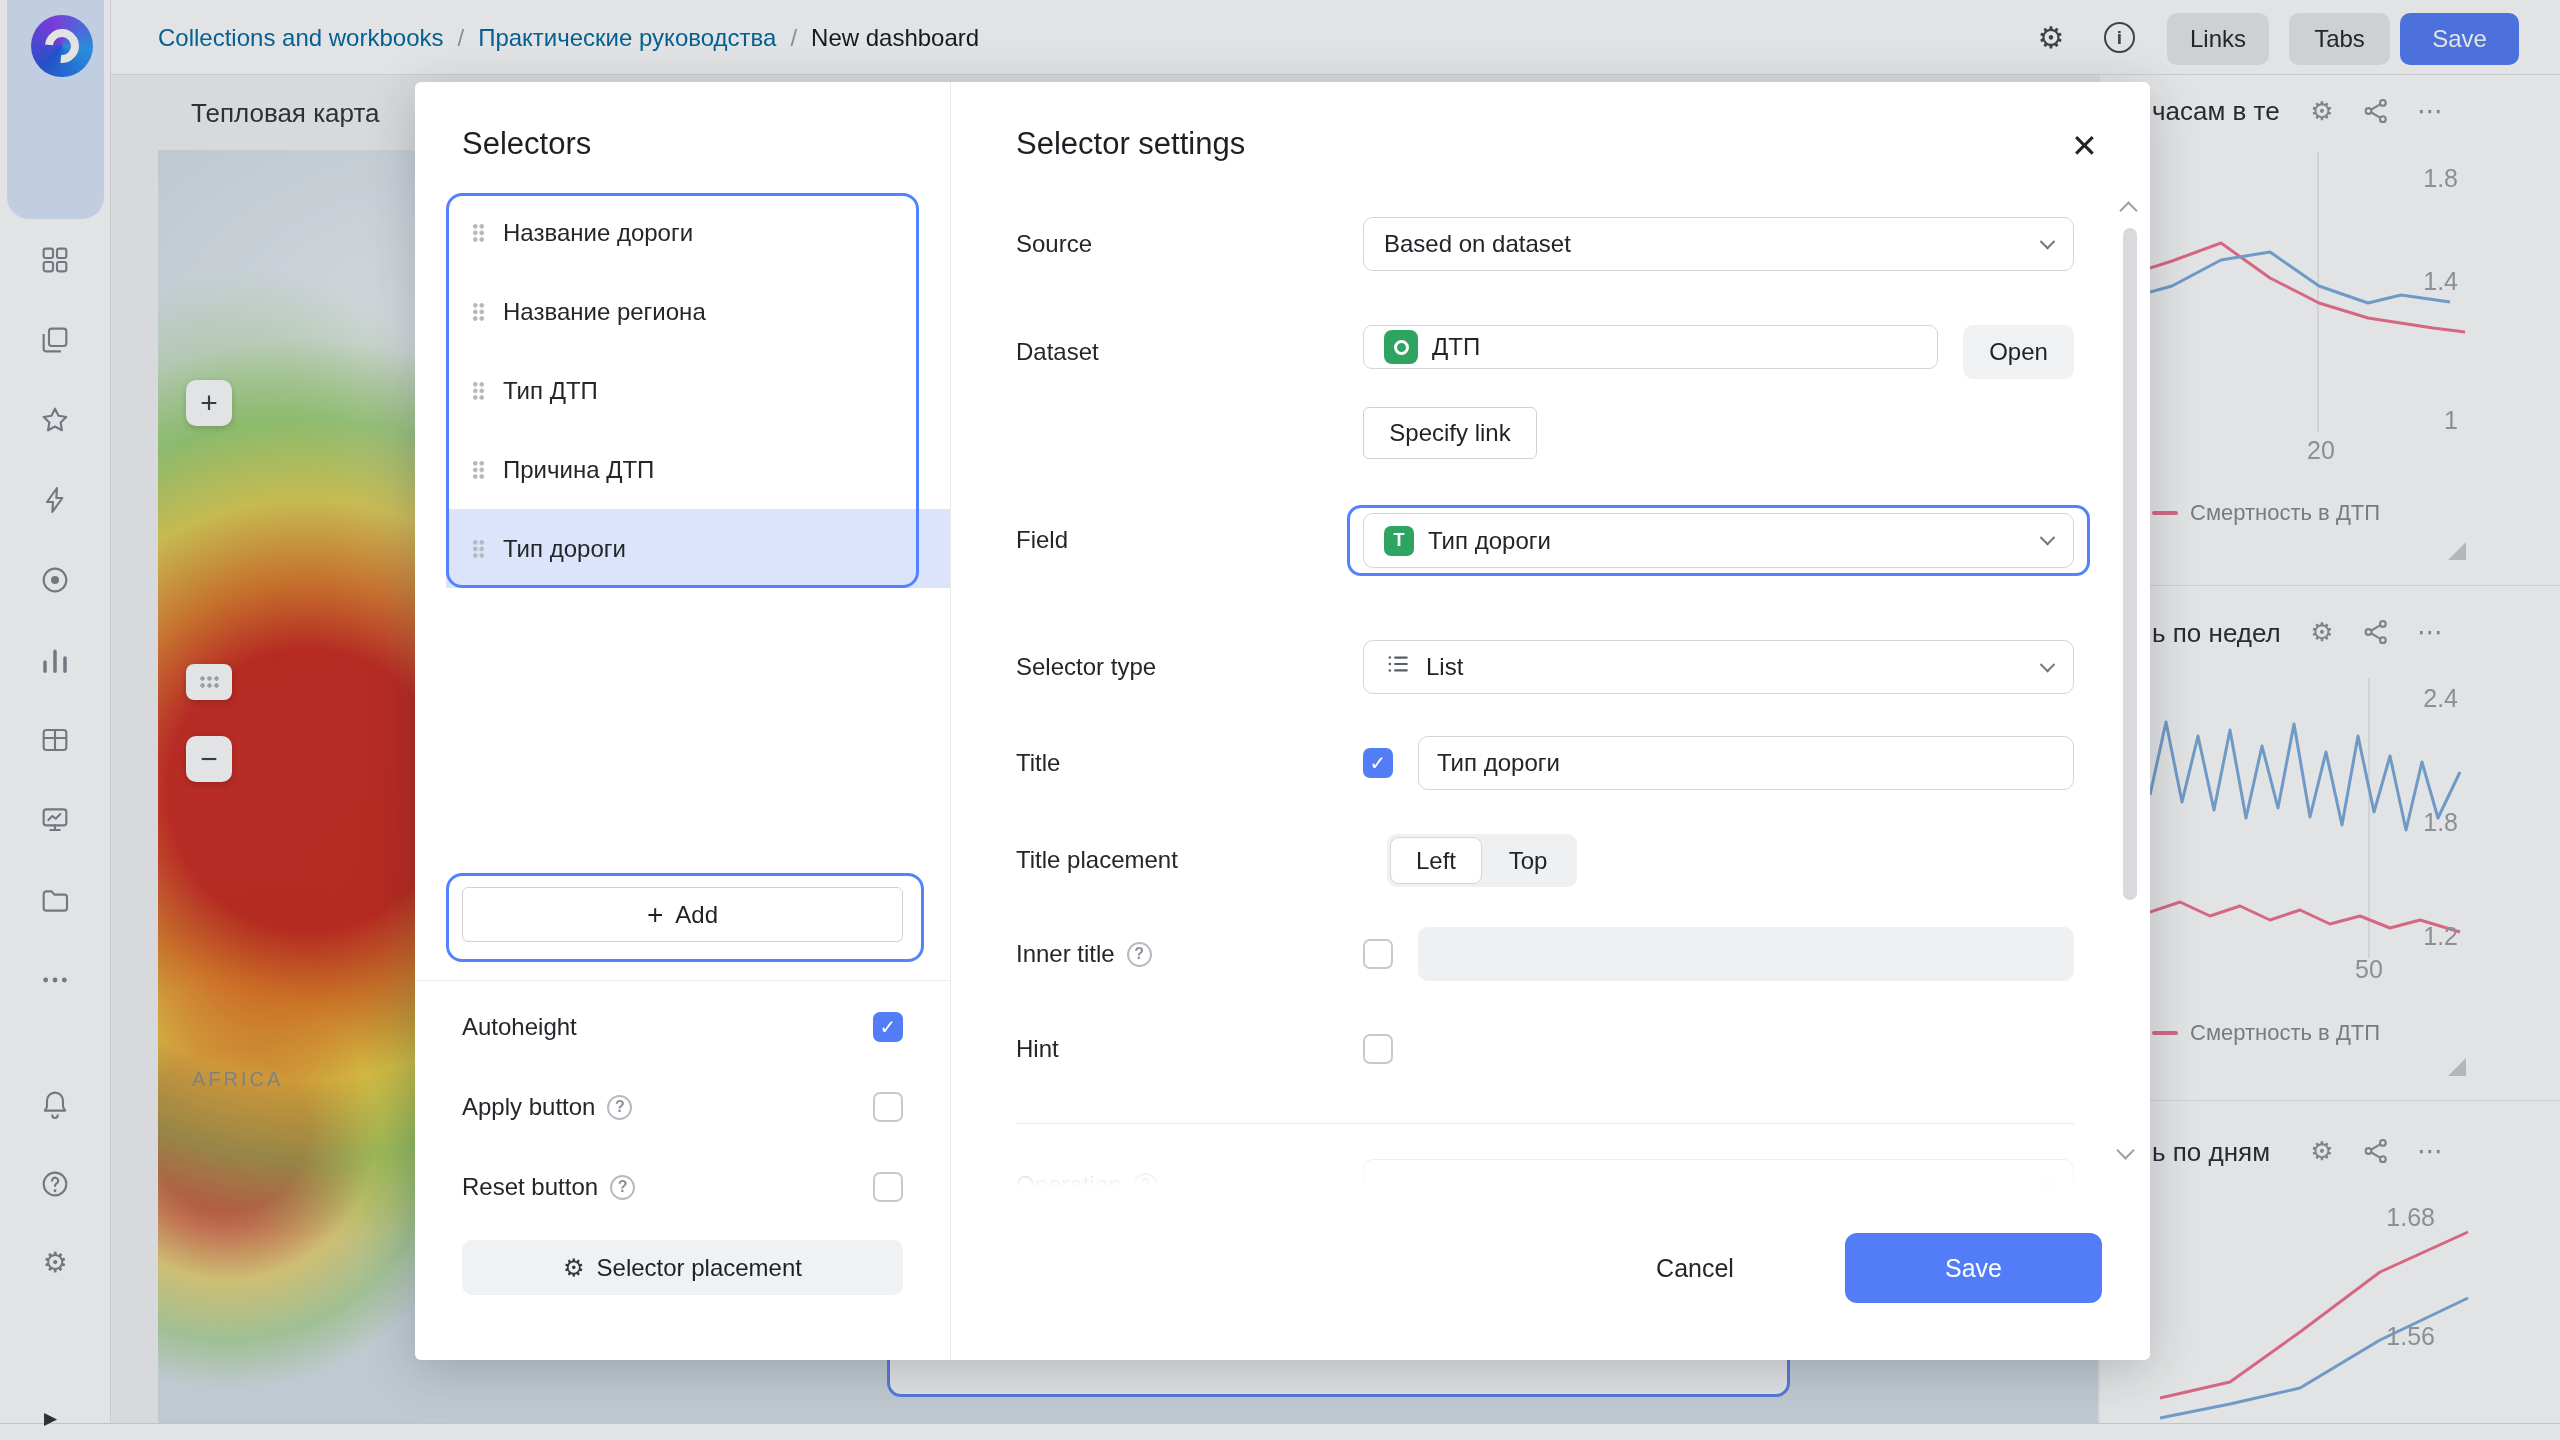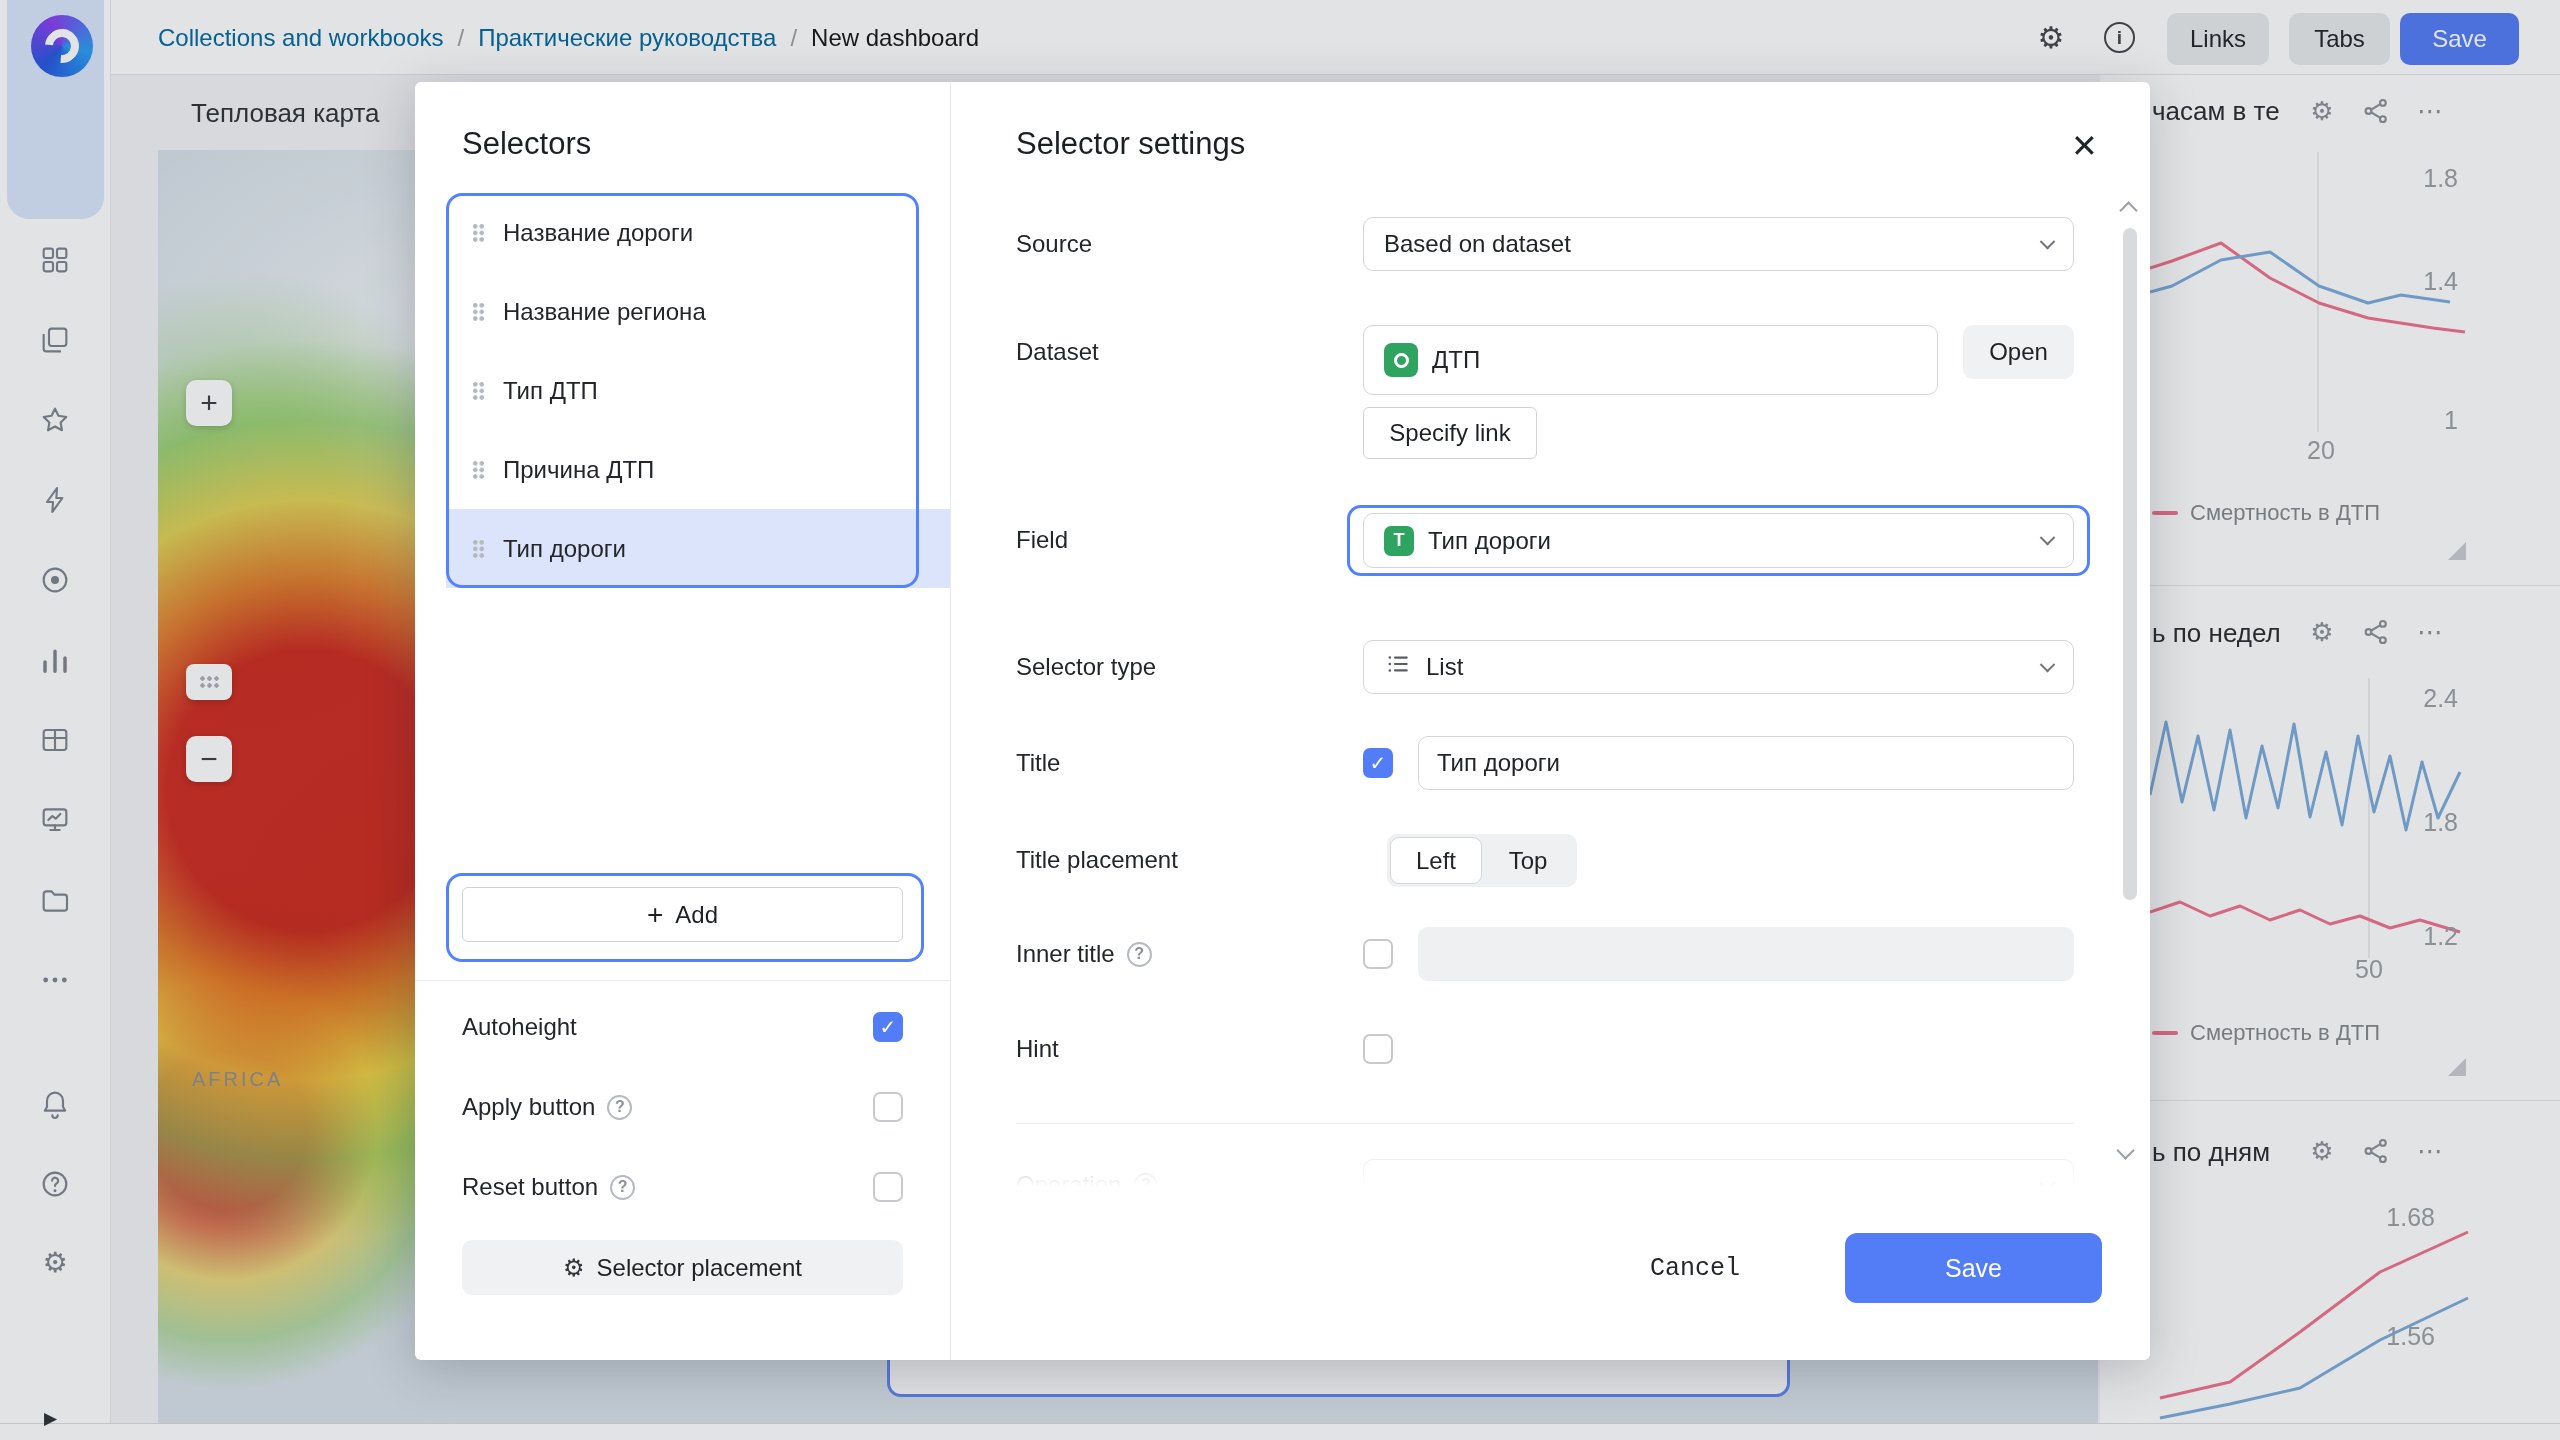--- a/index.html
+++ b/index.html
@@ -104,21 +104,21 @@
   .seg-opt.on { background:#fff; border:1px solid #d4d7da; }
   .input { position:absolute; border:1px solid #d2d5d9; border-radius:10px; font-size:24px; color:#212428;
       padding:0 18px; font-family:inherit; background:#fff; }
   .input:disabled { background:#eef0f2; border-color:#eef0f2; }
   .close-x { position:absolute; font-size:32px; color:#222528; cursor:pointer; line-height:1; }
   .scroll-thumb { position:absolute; left:1708px; top:146px; width:14px; height:672px; background:#d8dadd; border-radius:7px; cursor:pointer; }
   .mini-chev { position:absolute; width:13px; height:13px; border-right:2px solid #9ca1a7; border-bottom:2px solid #9ca1a7; z-index:5; }
   .fade { position:absolute; left:601px; top:1035px; width:1058px; height:70px; background:linear-gradient(rgba(255,255,255,0),#fff); z-index:2; }
   .foot { position:absolute; left:536px; top:1105px; width:1198px; height:173px; background:#fff; z-index:2; border-radius:0 0 6px 0; }
   .cancel-btn { position:absolute; left:1215px; top:1151px; width:130px; height:70px; display:flex; align-items:center; justify-content:center;
-      font-size:25px; color:#23262a; cursor:pointer; z-index:3; background:transparent; border:none; font-family:Liberation Mono, monospace; border-radius:10px; }
+      font-size:25px; color:#23262a; cursor:pointer; z-index:3; background:transparent; border:none; font-family:Liberation Sans, sans-serif; border-radius:10px; }
   .save-btn { position:absolute; left:1430px; top:1151px; width:257px; height:70px; font-size:25px; z-index:3; border:none; font-family:inherit; border-radius:12px; }
 </style>
 </head>
 <body>
 
 <div class="screen">
 
   <div class="charts-col">
     <div class="hline" style="left:0;top:510px;width:460px;"></div>
     <div class="hline" style="left:0;top:1025px;width:460px;"></div>
@@ -376,21 +376,21 @@
     <div class="m-title" style="left:601px;top:44px;">Selector settings</div>
     <div class="close-x" style="left:1656px;top:48px;">✕</div>
 
     <div class="plabel" style="left:601px;top:146px;height:32px;">Source</div>
     <div class="sel" style="left:948px;top:135px;width:711px;height:54px;">
       <span>Based on dataset</span>
       <span class="chev"></span>
     </div>
 
     <div class="plabel" style="left:601px;top:254px;height:32px;">Dataset</div>
-    <div class="sel" style="left:948px;top:243px;width:575px;height:70px;">
+    <div class="sel" style="left:948px;top:243px;width:575px;height:44px;border-radius:9px;">
       <span class="ds-icon">
           <span class="ds-ring"></span>
         </span>
       <span>ДТП</span>
     </div>
     <div class="btn-soft" style="left:1548px;top:243px;width:111px;height:54px;">Open</div>
     <div class="btn-outline" style="left:948px;top:325px;width:174px;height:52px;">Specify link</div>
 
     <div class="plabel" style="left:601px;top:442px;height:32px;">Field</div>
     <div class="frame-blue" style="left:932px;top:423px;width:743px;height:71px;border-radius:14px;"></div>

